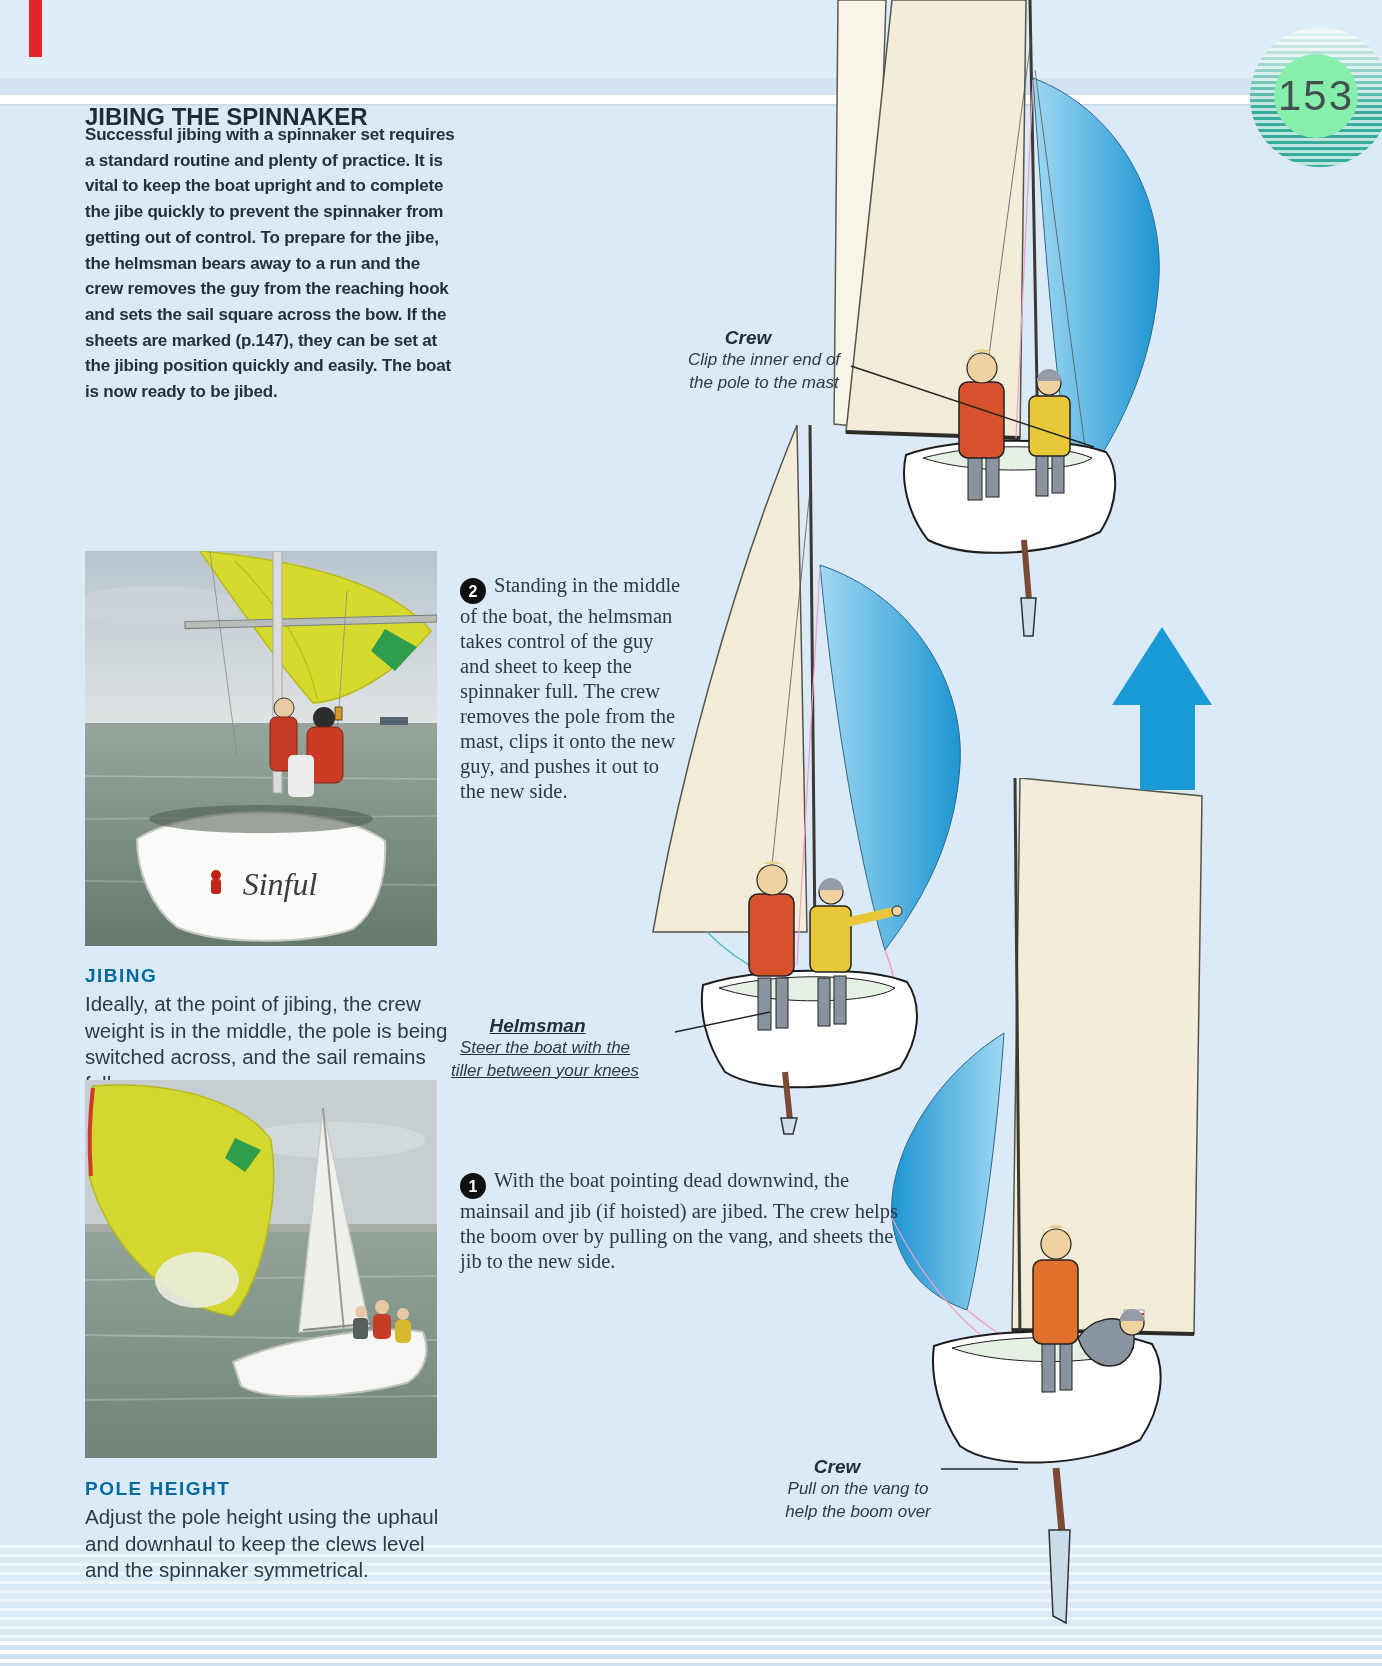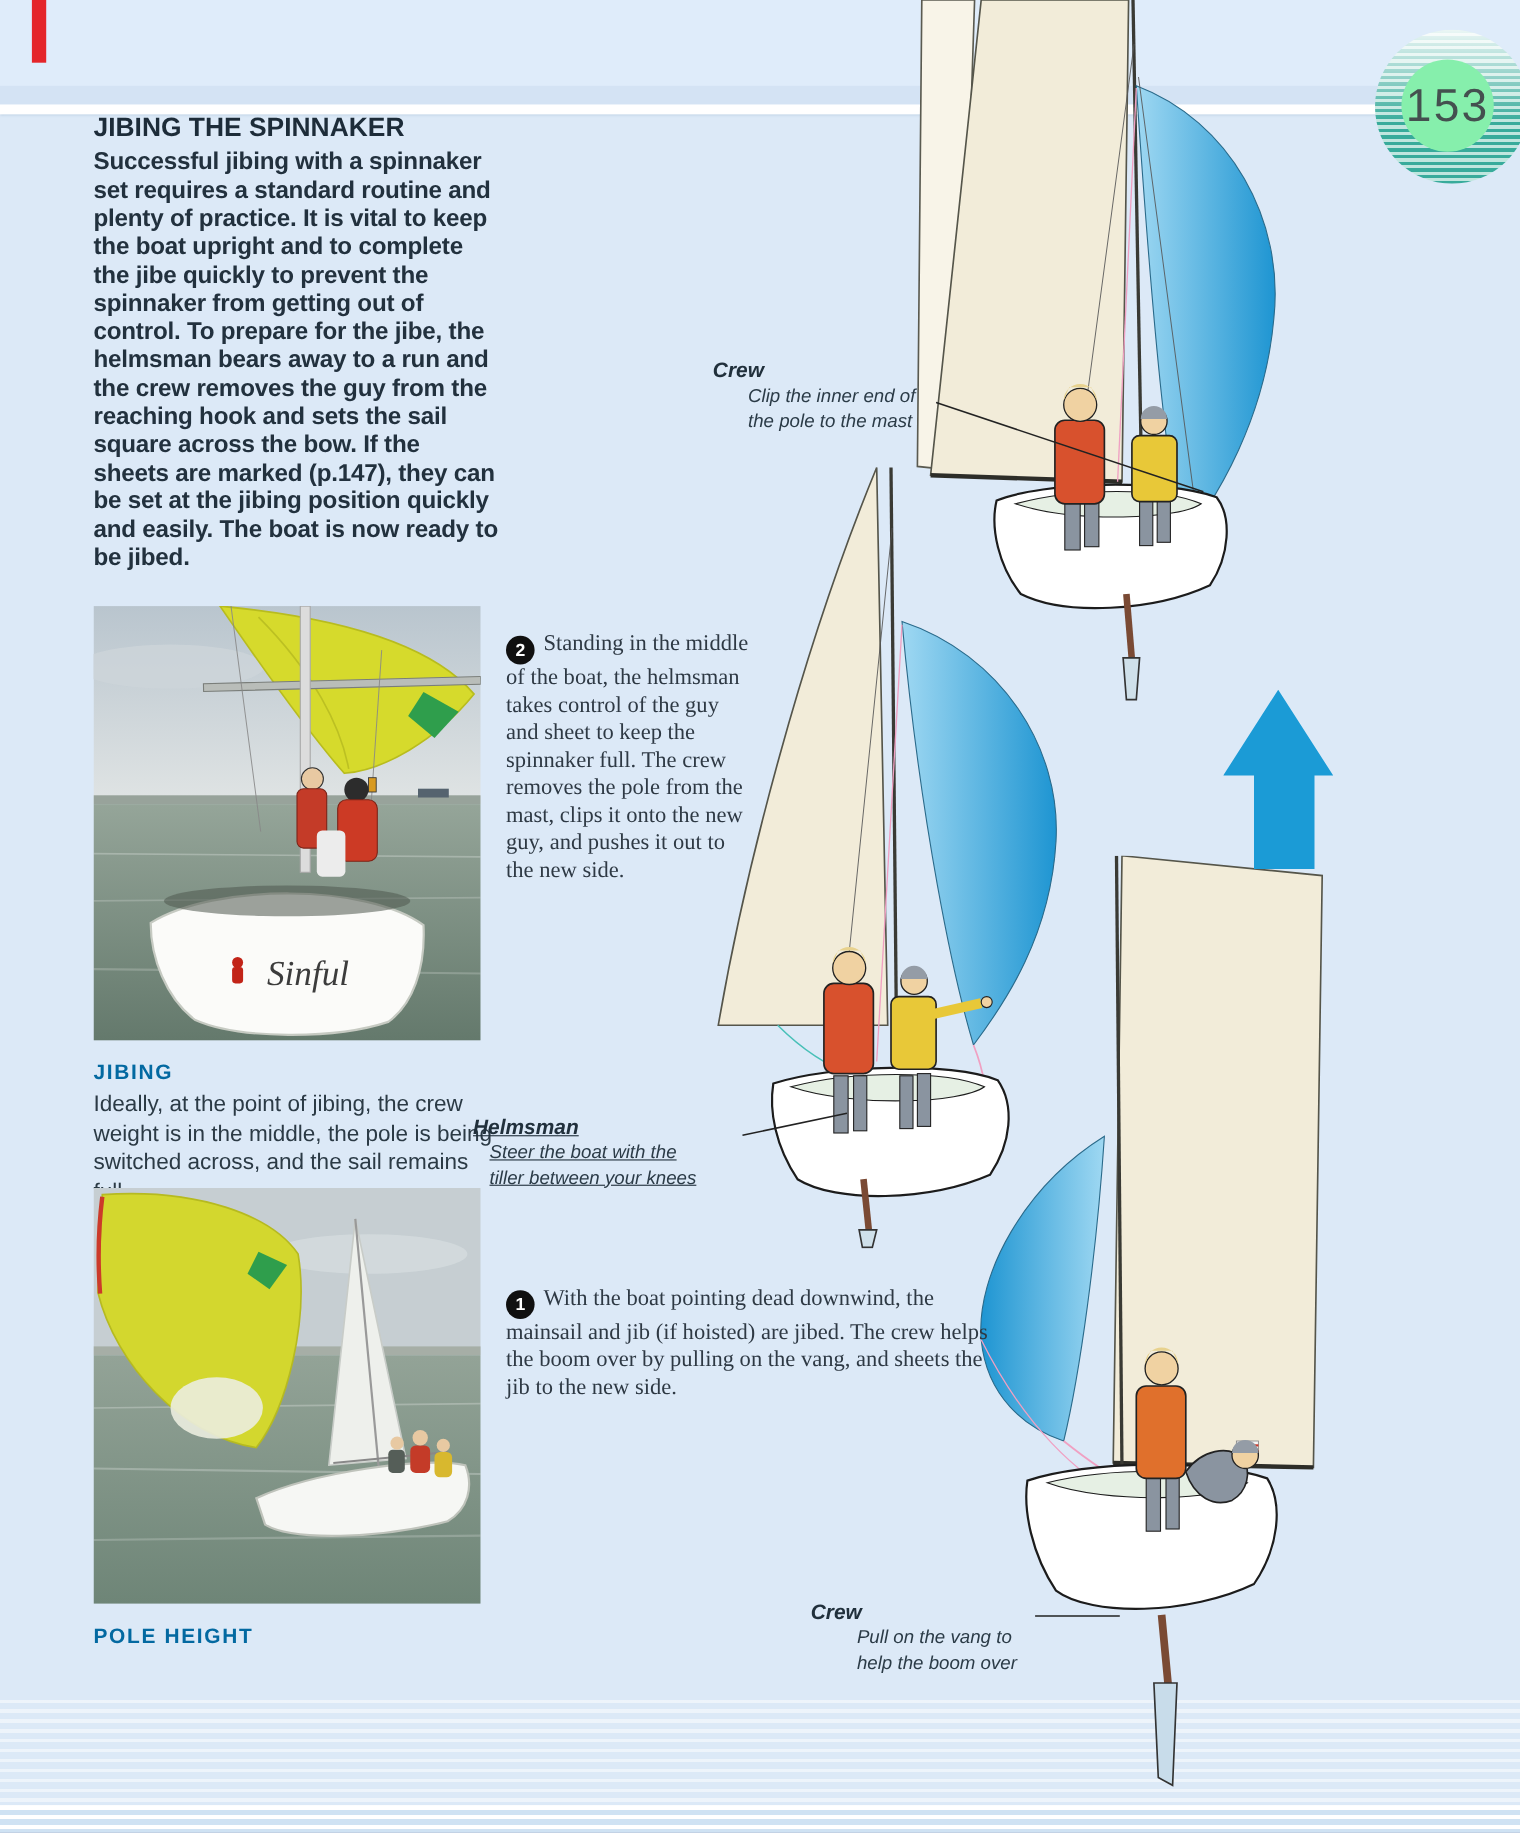--- a/index.html
+++ b/index.html
@@ -15,38 +15,38 @@
   .red-bar{position:absolute;left:29px;top:0;width:13px;height:57px;background:#e42529;z-index:5;}
   .folio-outer{position:absolute;left:1250px;top:27px;width:140px;height:140px;border-radius:50%;z-index:5;
     background:
       linear-gradient(180deg, rgba(255,255,255,.9) 0%, rgba(255,255,255,.5) 28%, rgba(255,255,255,0) 60%),
       repeating-linear-gradient(180deg,#38ab9b 0 3px,#bfe6de 3px 6px);}
   .folio-inner{position:absolute;left:1274px;top:54px;width:84px;height:84px;border-radius:50%;background:#86efac;z-index:6;
     display:flex;align-items:center;justify-content:center;}
   .folio-number{font-size:42px;color:#44504f;letter-spacing:2px;font-weight:400;}
   
   .section-title{position:absolute;left:85px;top:103px;width:380px;font-size:24px;font-weight:bold;color:#1d2c39;z-index:3;}
-  .intro{position:absolute;left:85px;top:134px;width:370px;font-size:22px;line-height:25.7px;font-weight:bold;color:#22313e;letter-spacing:-0.2px;z-index:3;}
+  .intro{position:absolute;left:85px;top:122px;width:370px;font-size:17px;line-height:25.7px;font-weight:bold;color:#22313e;letter-spacing:-0.2px;z-index:3;}
   .caption-head{position:absolute;font-size:19px;font-weight:bold;letter-spacing:1.5px;color:#0369a1;z-index:3;}
   .caption-body{position:absolute;width:366px;font-size:20.5px;line-height:26.5px;color:#2b3a45;z-index:3;}
   .cap-jibing-h{left:85px;top:965px;}
   .cap-jibing-t{left:85px;top:991px;}
   .cap-pole-h{left:85px;top:1478px;}
   .cap-pole-t{left:85px;top:1504px;}
   .photo{position:absolute;z-index:3;display:block;}
   
   .step{position:absolute;font-family:"Liberation Serif", serif;font-size:20.5px;line-height:25px;color:#2e3944;z-index:3;}
   .step-3{left:460px;top:134px;width:402px;}
   .step-2{left:460px;top:552px;width:224px;}
   .step-1{left:460px;top:1147px;width:452px;}
   .badge{display:inline-flex;align-items:center;justify-content:center;width:26px;height:26px;border-radius:50%;
     background:#101010;color:#ffffff;font-family:"Liberation Sans",sans-serif;font-weight:bold;font-size:16px;
     margin-right:8px;vertical-align:-5px;}
   
-  .ann{position:absolute;text-align:left;z-index:4;color:#21303c;}
+  .ann{position:absolute;text-align:center;z-index:4;color:#21303c;}
   .ann .ann-title{font-size:19px;font-weight:bold;font-style:italic;line-height:23px;}
   .ann .ann-note{font-size:17px;font-style:italic;line-height:22.5px;color:#2b3b47;margin-left:auto;}
   .ann-crew-top{left:648px;top:326px;width:200px;}
   .ann-crew-top .ann-note{width:168px;}
   .ann-helmsman{left:430px;top:1014px;width:215px;text-decoration:underline;}
   .ann-helmsman .ann-note{width:200px;}
   .ann-crew-bottom{left:737px;top:1455px;width:200px;}
   .ann-crew-bottom .ann-note{width:158px;}
   
   .boat{position:absolute;z-index:2;}
@@ -243,20 +243,21 @@
     <path d="M 148,282 C 200,258 302,244 338,252 C 346,272 340,292 322,303 C 260,319 180,321 156,306 Z" fill="#f6f7f4" stroke="#bfc3bb" stroke-width="2"></path>
     <rect x="268" y="238" width="15" height="21" rx="4" fill="#555e58"></rect>
     <circle cx="276" cy="232" r="6" fill="#e8c9a2"></circle>
     <rect x="288" y="234" width="18" height="25" rx="5" fill="#c43b28"></rect>
     <circle cx="297" cy="227" r="7" fill="#e8c9a2"></circle>
     <rect x="310" y="240" width="16" height="23" rx="5" fill="#d8b82e"></rect>
     <circle cx="318" cy="234" r="6" fill="#e8c9a2"></circle>
   </svg>
 
   <div class="caption-head cap-pole-h">POLE HEIGHT</div>
+  <div class="caption-body cap-pole-t">Adjust the pole height using the uphaul and downhaul to keep the clews level and the spinnaker symmetrical.</div>
 
 
   <p class="step step-2"><span class="badge">2</span><span>Standing in the middle of the boat, the helmsman takes control of the guy and sheet to keep the spinnaker full. The crew removes the pole from the mast, clips it onto the new guy, and pushes it out to the new side.</span></p>
 
   <p class="step step-1"><span class="badge">1</span><span>With the boat pointing dead downwind, the mainsail and jib (if hoisted) are jibed. The crew helps the boom over by pulling on the vang, and sheets the jib to the new side.</span></p>
 
   <div class="ann ann-crew-top">
     <div class="ann-title">Crew</div>
     <div class="ann-note">Clip the inner end of the pole to the mast</div>
   </div>

